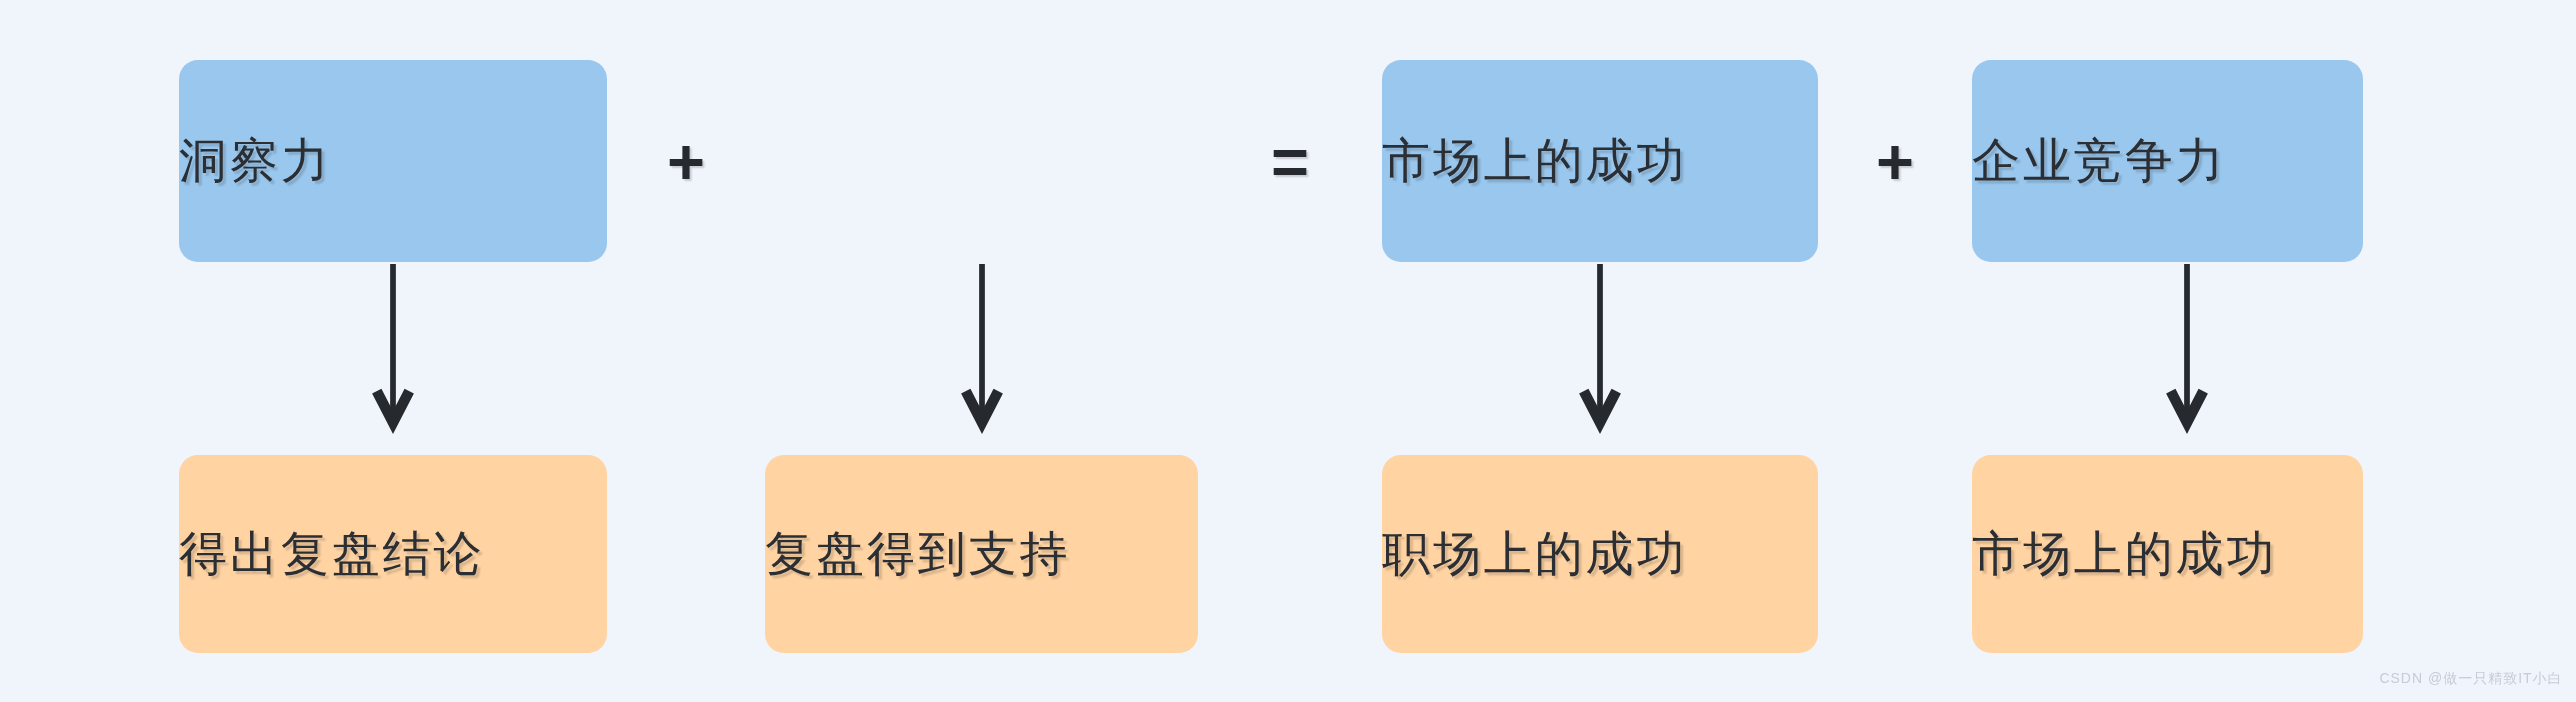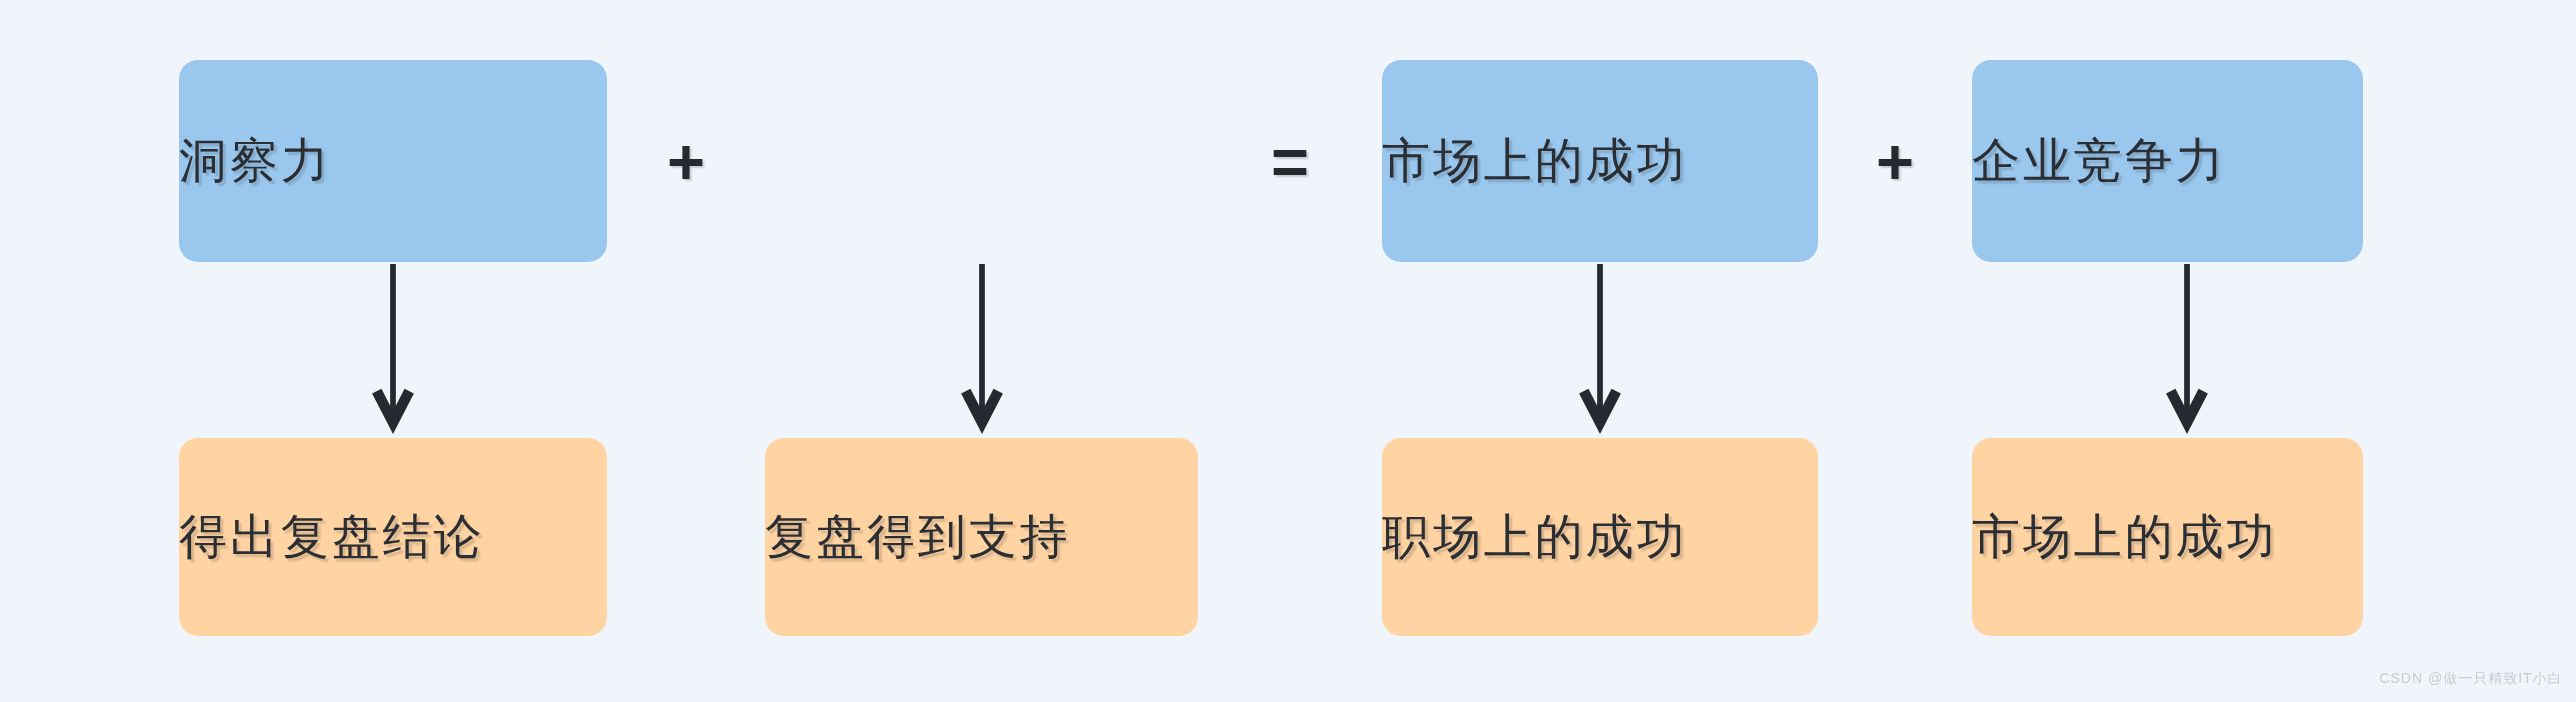--- a/index.html
+++ b/index.html
@@ -24,21 +24,21 @@
   }
   .node-label {
     font-size: 48px;
     letter-spacing: 2.9px;
     font-weight: 500;
     color: var(--text, #2B2E33);
     text-shadow: 2.9px 2.9px 1.9px rgba(40,40,40,0.18);
     white-space: nowrap;
   }
   .node.top    { top: 60px;  height: 202px; background: var(--node-top, #99C7EE); }
-  .node.bottom { top: 438px; height: 198px; background: var(--node-bottom, #FFD3A2); }
+  .node.bottom { top: 455px; height: 198px; background: var(--node-bottom, #FFD3A2); }
 
   .col1 { left: 179px;  width: 428px; }
   .col2 { left: 765px;  width: 433px; }
   .col3 { left: 1382px; width: 436px; }
   .col4 { left: 1972px; width: 391px; }
 
   .connector {
     position: absolute;
     top: 262px;
     width: 42px;

